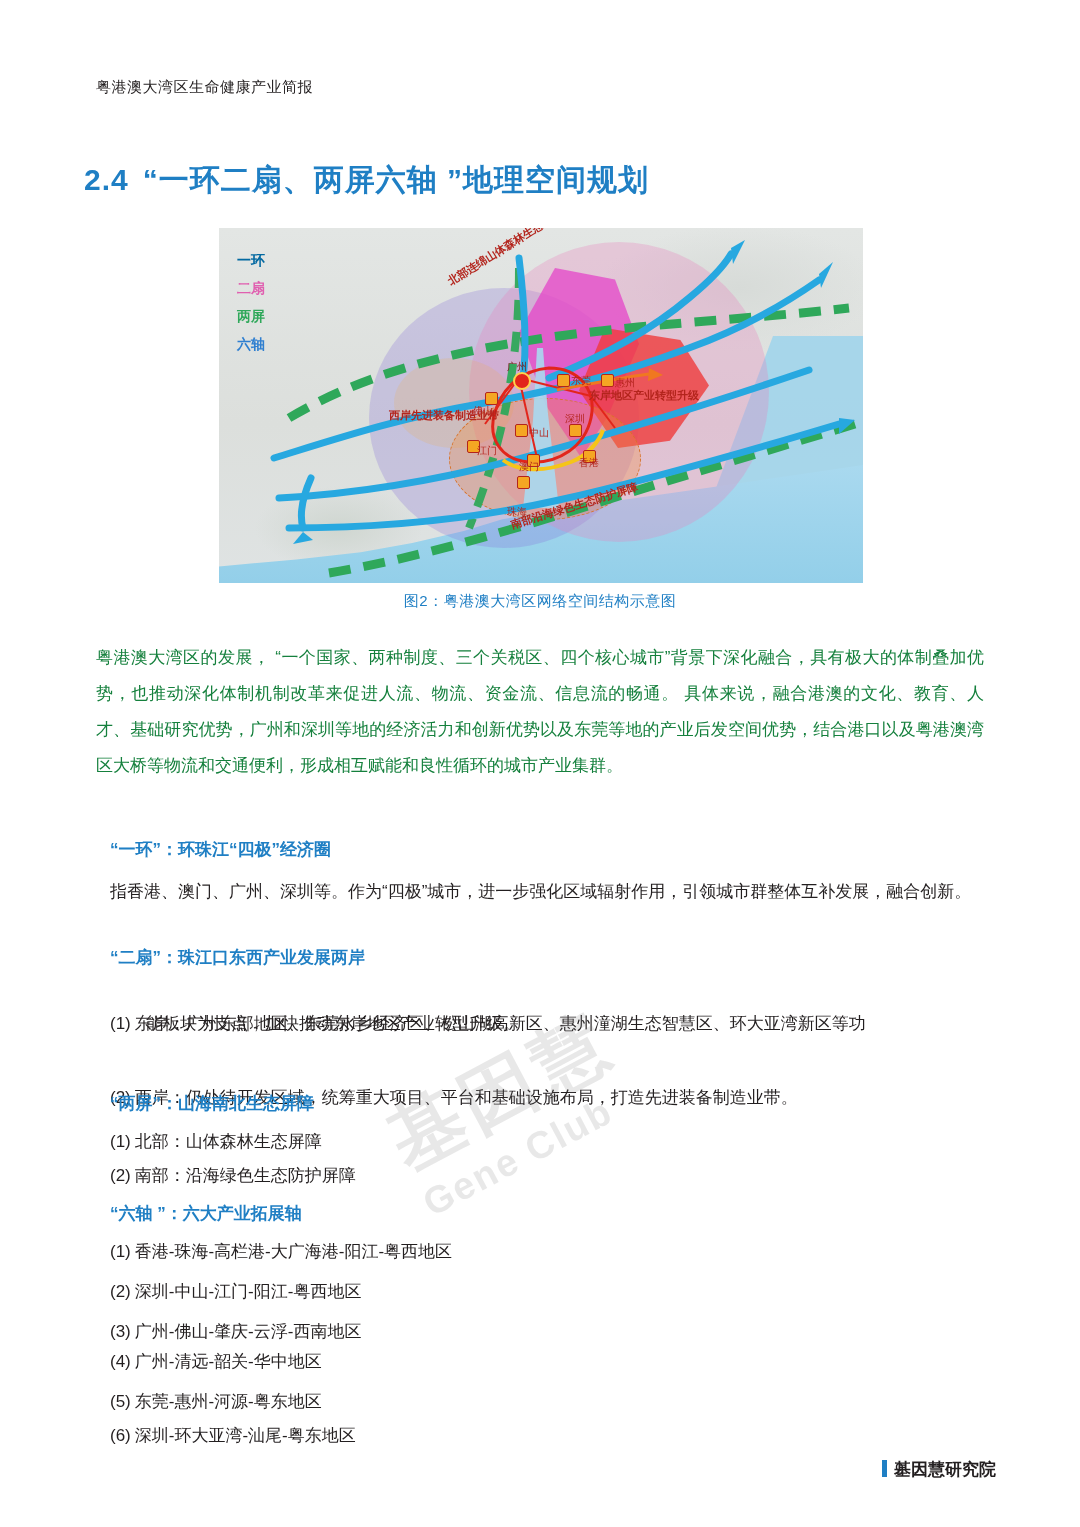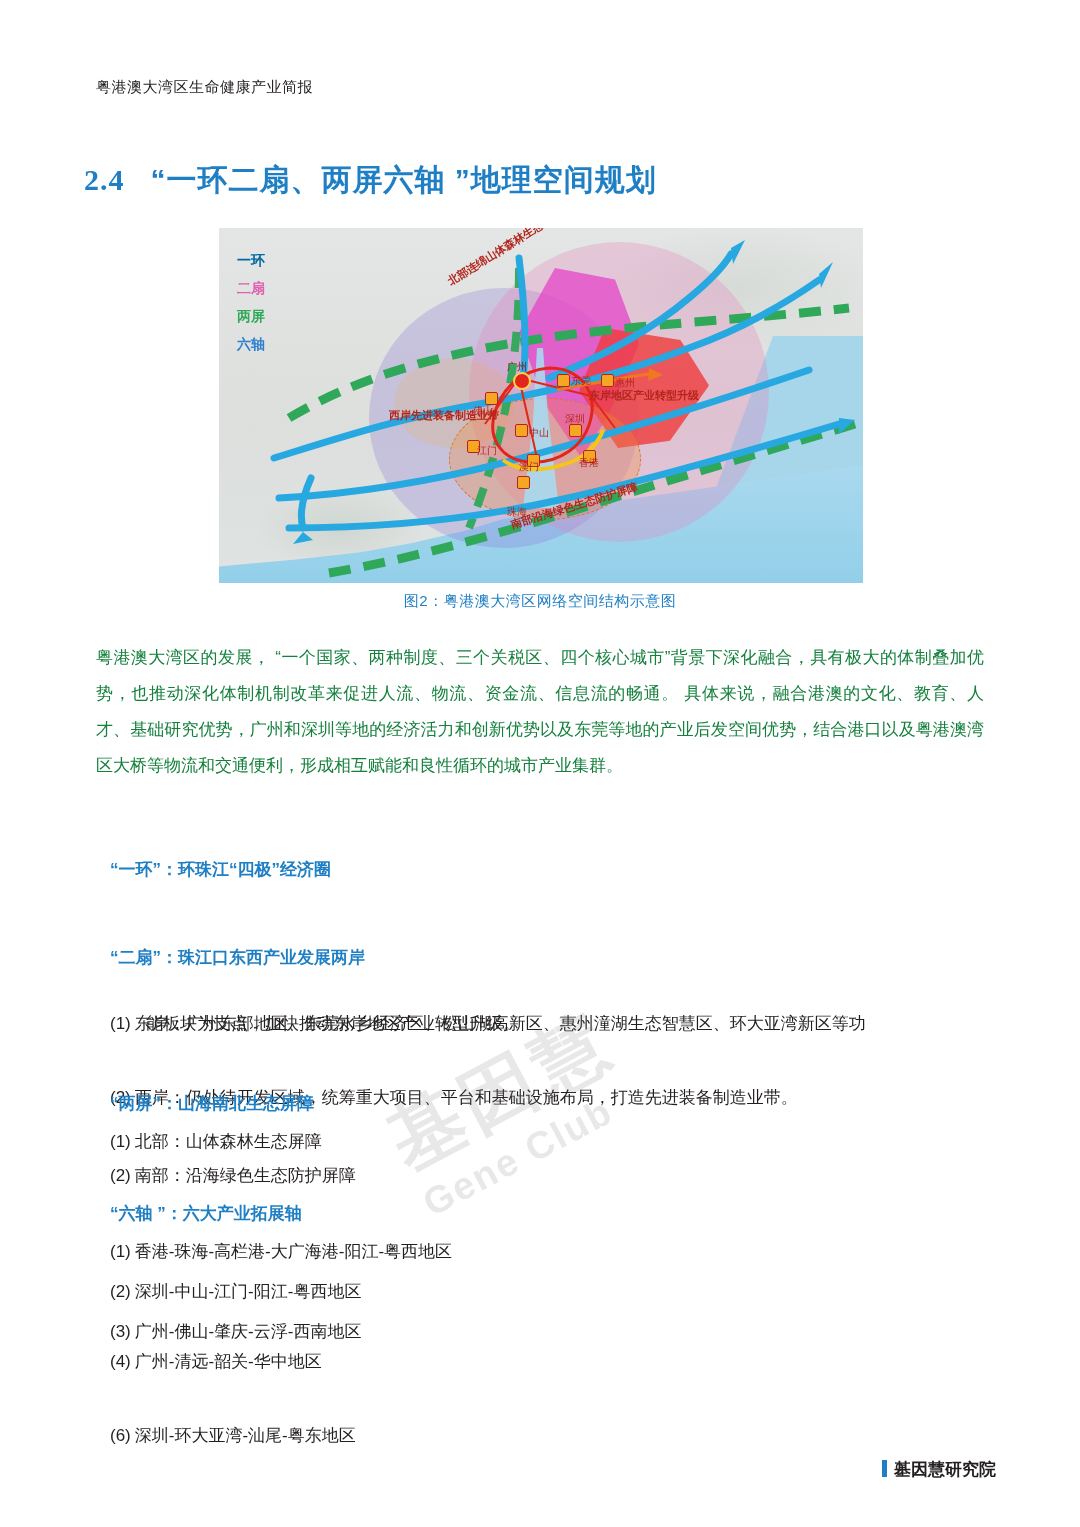--- a/index.html
+++ b/index.html
@@ -26,21 +26,21 @@
   .section-title {
     position: absolute;
     left: 84px;
     top: 160px;
     font-size: 30px;
     font-weight: bold;
     color: #1f7fc4;
     letter-spacing: 1px;
     white-space: nowrap;
   }
-  .section-title .num { margin-right: 26px; font-family: Liberation Serif, serif; }
+  .section-title .num { margin-right: 14px; }
 
   
   .figure {
     position: absolute;
     left: 219px;
     top: 228px;
     width: 644px;
     height: 355px;
     background: #dfe3e4;
     overflow: hidden;
@@ -340,21 +340,22 @@
     <div class="city" style="left:360px; top:228px;">香港</div>
 
     <div class="city-dot" style="left:298px; top:248px;"></div>
     <div class="city" style="left:288px; top:246px;margin-top:31px;">珠海</div>
   </div>
 
   <div class="fig-caption">图2：粤港澳大湾区网络空间结构示意图</div>
 
   <div class="para" style="top:640px;">粤港澳大湾区的发展，  “一个国家、两种制度、三个关税区、四个核心城市”背景下深化融合，具有极大的体制叠加优势，也推动深化体制机制改革来促进人流、物流、资金流、信息流的畅通。 具体来说，融合港澳的文化、教育、人才、基础研究优势，广州和深圳等地的经济活力和创新优势以及东莞等地的产业后发空间优势，结合港口以及粤港澳湾区大桥等物流和交通便利，形成相互赋能和良性循环的城市产业集群。</div>
 
-  <div class="sub-head" style="top:838px;margin-top:20px;">“一环”：环珠江“四极”经济圈</div>
+  <div class="sub-head" style="top:838px;">“一环”：环珠江“四极”经济圈</div>
+  <div class="line" style="top:876px;">指香港、澳门、广州、深圳等。作为“四极”城市，进一步强化区域辐射作用，引领城市群整体互补发展，融合创新。</div>
 
   <div class="sub-head" style="top:946px;">“二扇”：珠江口东西产业发展两岸</div>
   <div class="line" style="top:1008px;">
     <span class="num">(1)</span><span>东岸：广州东部地区、东莞水乡经济区、松山湖高新区、惠州潼湖生态智慧区、环大亚湾新区等功</span>
   </div>
   <div class="line2" style="top:1012px;">能板块为支点，加快推动东岸地区产业转型升级。</div>
   <div class="line" style="top:1082px;">
     <span class="num">(2)</span><span>西岸：仍处待开发区域，统筹重大项目、平台和基础设施布局，打造先进装备制造业带。</span>
   </div>
 
@@ -372,20 +373,23 @@
   </div>
   <div class="line" style="top:1276px;">
     <span class="num">(2)</span><span>深圳-中山-江门-阳江-粤西地区</span>
   </div>
   <div class="line" style="top:1316px;">
     <span class="num">(3)</span><span>广州-佛山-肇庆-云浮-西南地区</span>
   </div>
   <div class="line" style="top:1346px;">
     <span class="num">(4)</span><span>广州-清远-韶关-华中地区</span>
   </div>
+  <div class="line" style="top:1386px;">
+    <span class="num">(5)</span><span>东莞-惠州-河源-粤东地区</span>
+  </div>
   <div class="line" style="top:1420px;">
     <span class="num">(6)</span><span>深圳-环大亚湾-汕尾-粤东地区</span>
   </div>
 
   <div class="watermark">
     <span>基因慧</span>
     <span class="sub">Gene Club</span>
   </div>
 
   <div class="page-num">9</div>

